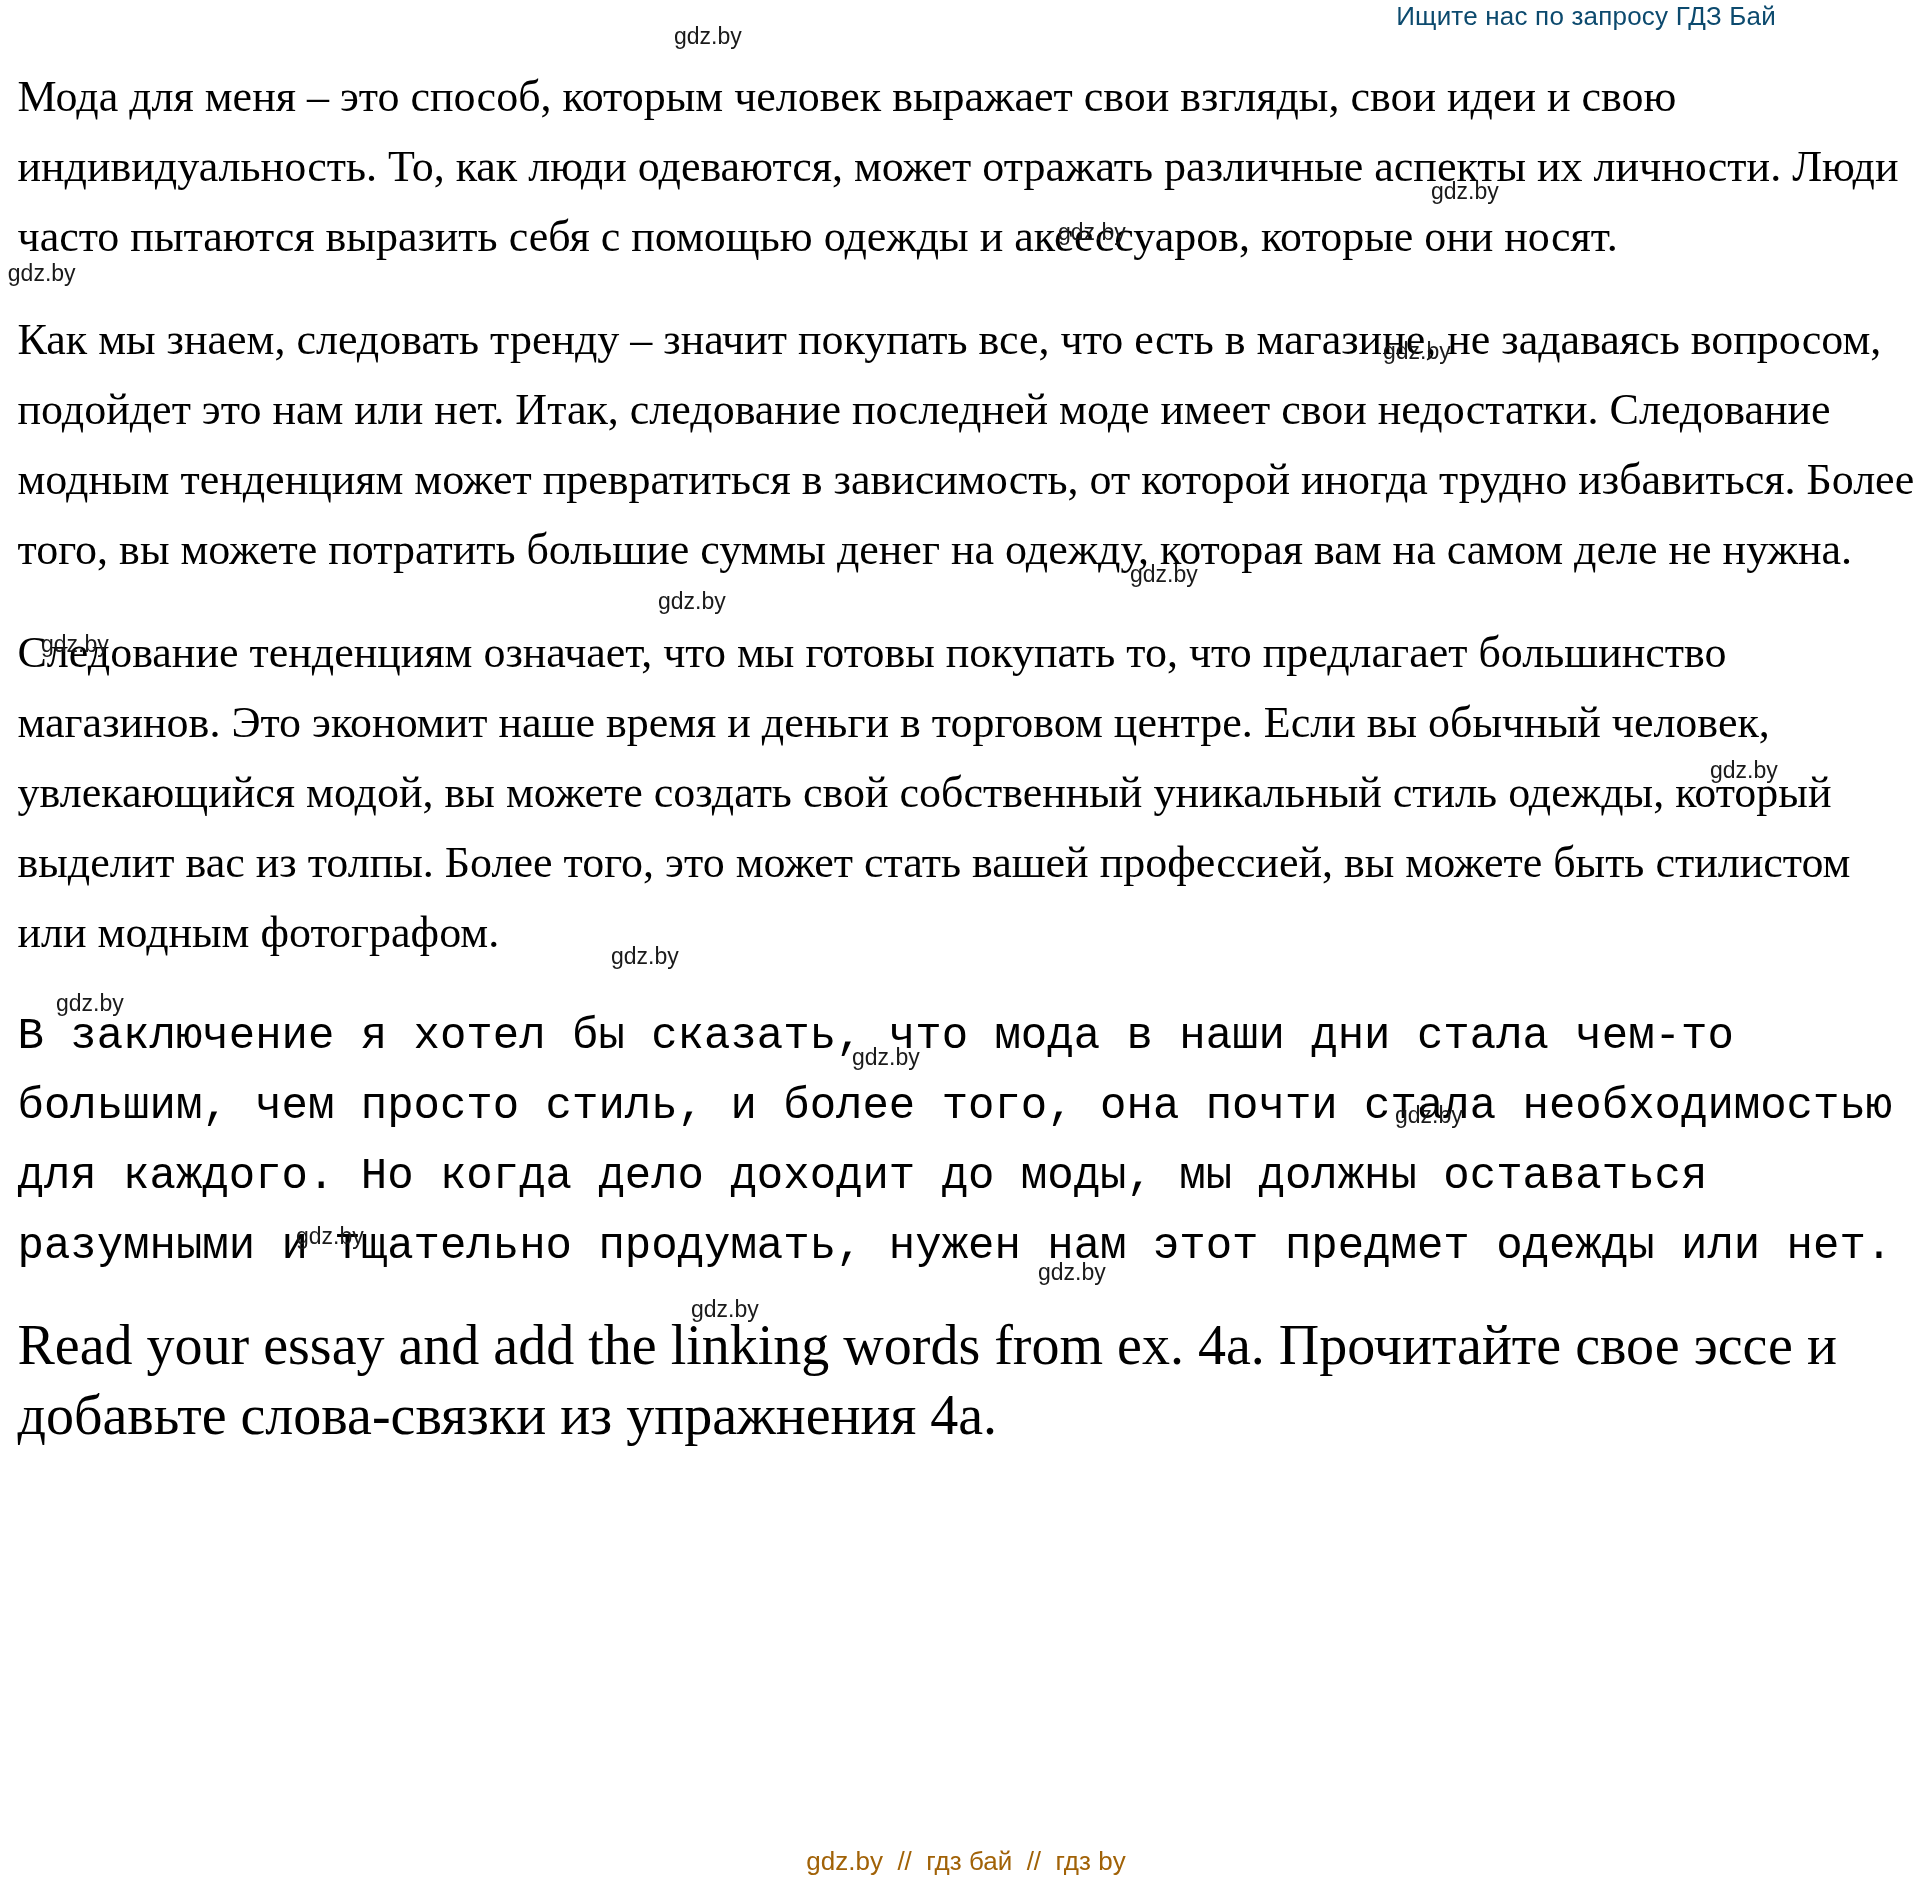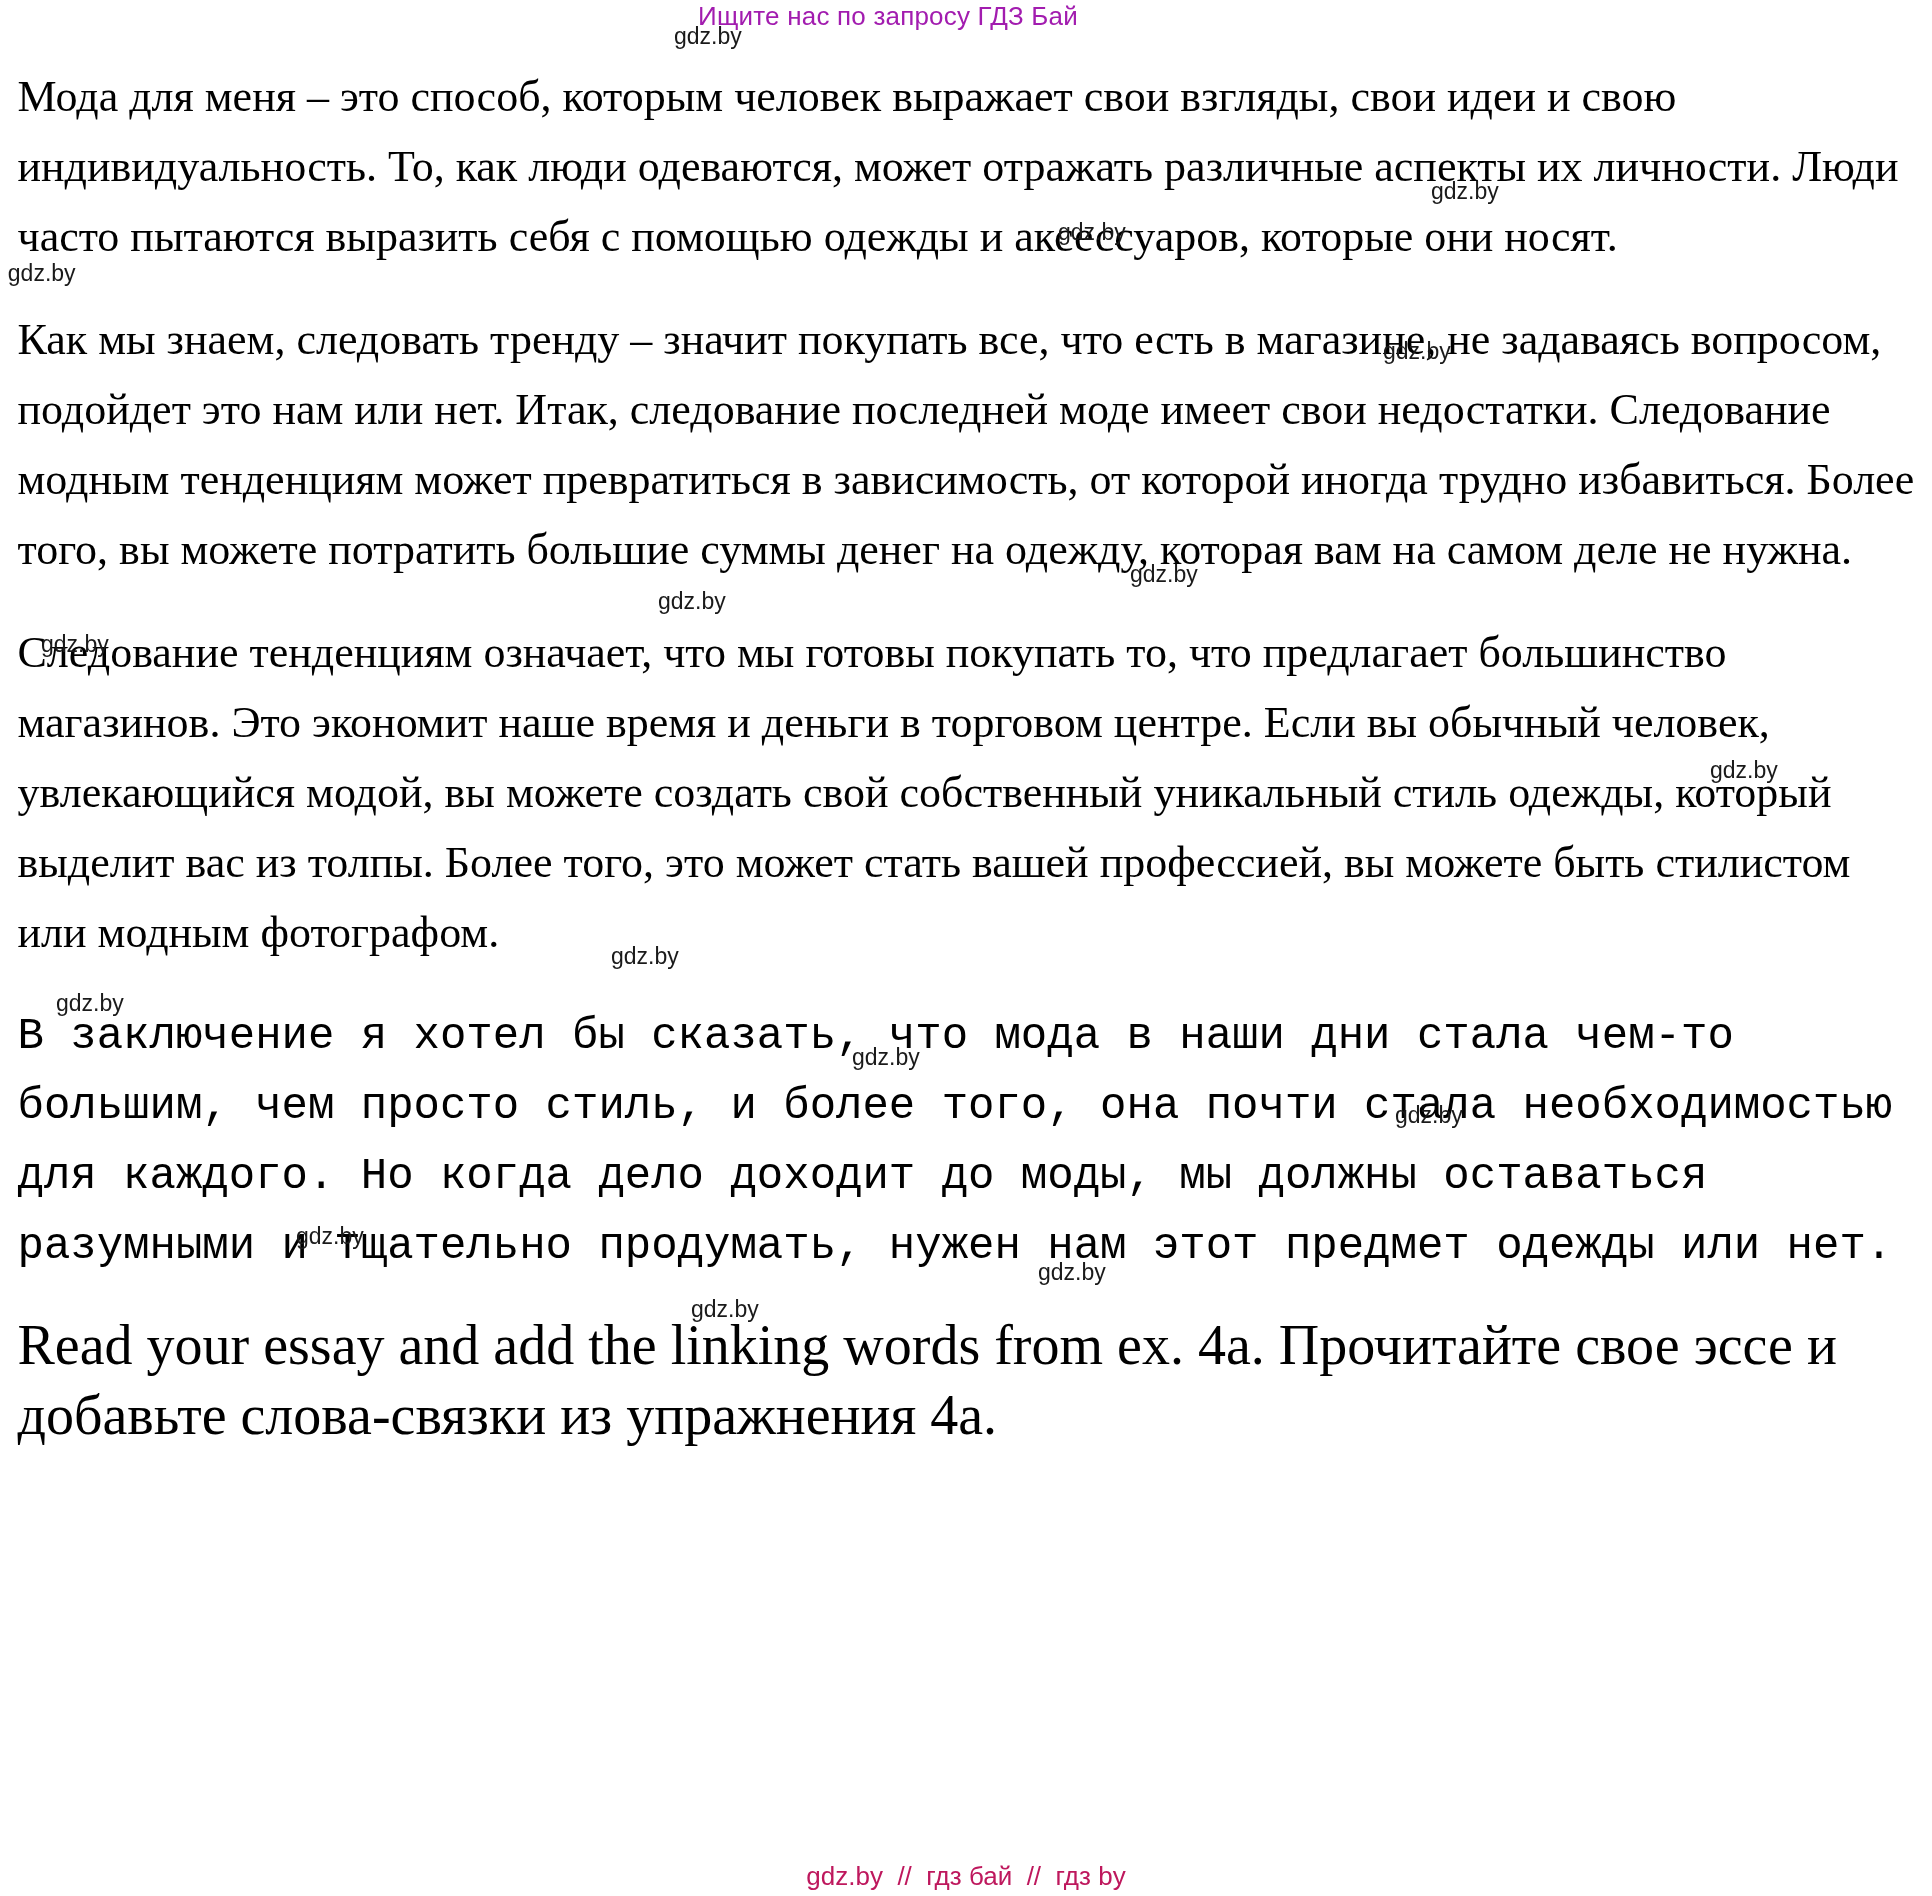--- a/index.html
+++ b/index.html
@@ -16,25 +16,25 @@
     font-family: "Liberation Serif", "DejaVu Serif", serif;
     color: #000000;
   }
 
   
   .promo-bar {
     position: absolute;
     top: 0;
     left: 0;
     width: 1776px;
-    text-align: center;
+    text-align: right;
     font-family: "Liberation Sans", "DejaVu Sans", sans-serif;
     font-size: 26px;
     line-height: 33px;
-    color: #a21caf;
+    color: #0c4a6e;
     letter-spacing: 0.2px;
     white-space: nowrap;
   }
 
   
   .content {
     position: absolute;
     top: 62px;
     left: 17.5px;
     width: 1902px;
@@ -71,27 +71,27 @@
     line-height: 23px;
     color: #1a1a1a;
     white-space: nowrap;
     pointer-events: none;
   }
 
   
   .footer {
     position: absolute;
     left: 0;
-    bottom: 4px;
+    bottom: 19px;
     width: 1932px;
     text-align: center;
     font-family: "Liberation Sans", "DejaVu Sans", sans-serif;
     font-size: 26px;
     line-height: 31px;
-    color: #be185d;
+    color: #a16207;
     white-space: pre;
   }
 </style>
 </head>
 <body>
 
 <div class="promo-bar">Ищите нас по запросу ГДЗ Бай</div>
 
 <div class="content">
 

